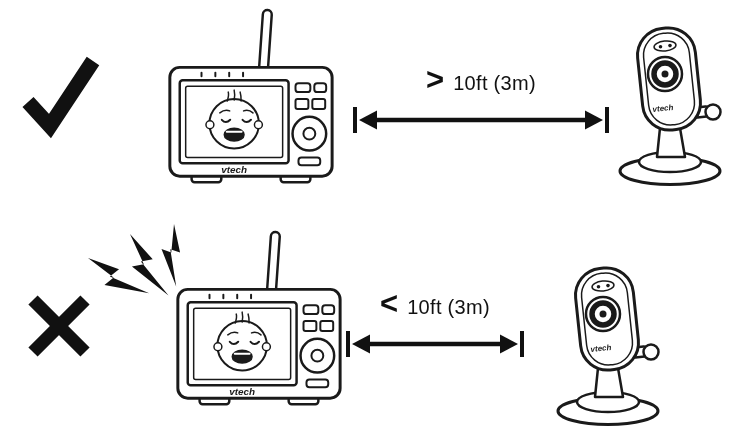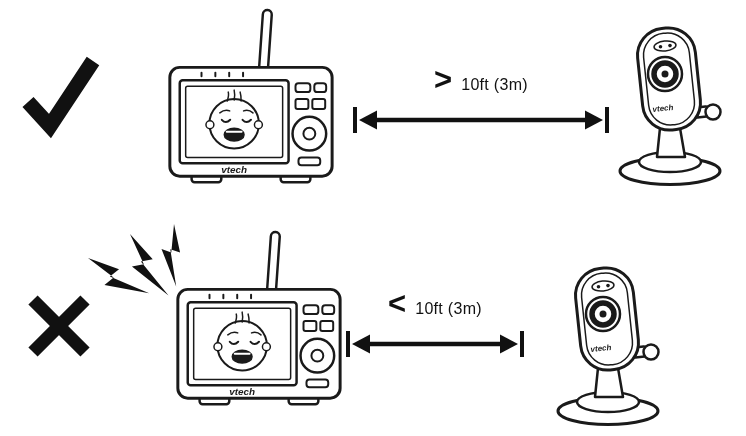--- a/index.html
+++ b/index.html
@@ -8,21 +8,21 @@
     width:746px;height:436px;
     background:#ffffff;
     overflow:hidden;
     font-family:"Liberation Sans",sans-serif;
     color:#111;
   }
   .abs{position:absolute;}
   .distance-group{display:flex;flex-direction:column;align-items:center;}
   .distance-label{display:flex;align-items:baseline;justify-content:center;gap:9px;line-height:1;}
   .comparator{font-size:31px;font-weight:bold;}
-  .distance-text{font-size:16px;letter-spacing:.3px;}
+  .distance-text{font-size:20px;letter-spacing:.3px;}
   .distance-label{margin-bottom:10px;}
   svg{display:block;}
 </style>
 </head>
 <body>
 
 <svg width="0" height="0" style="position:absolute" aria-hidden="true">
   <defs>
     <g id="monitor-def" stroke="#1a1a1a" fill="#ffffff" stroke-linecap="round" stroke-linejoin="round">
 

